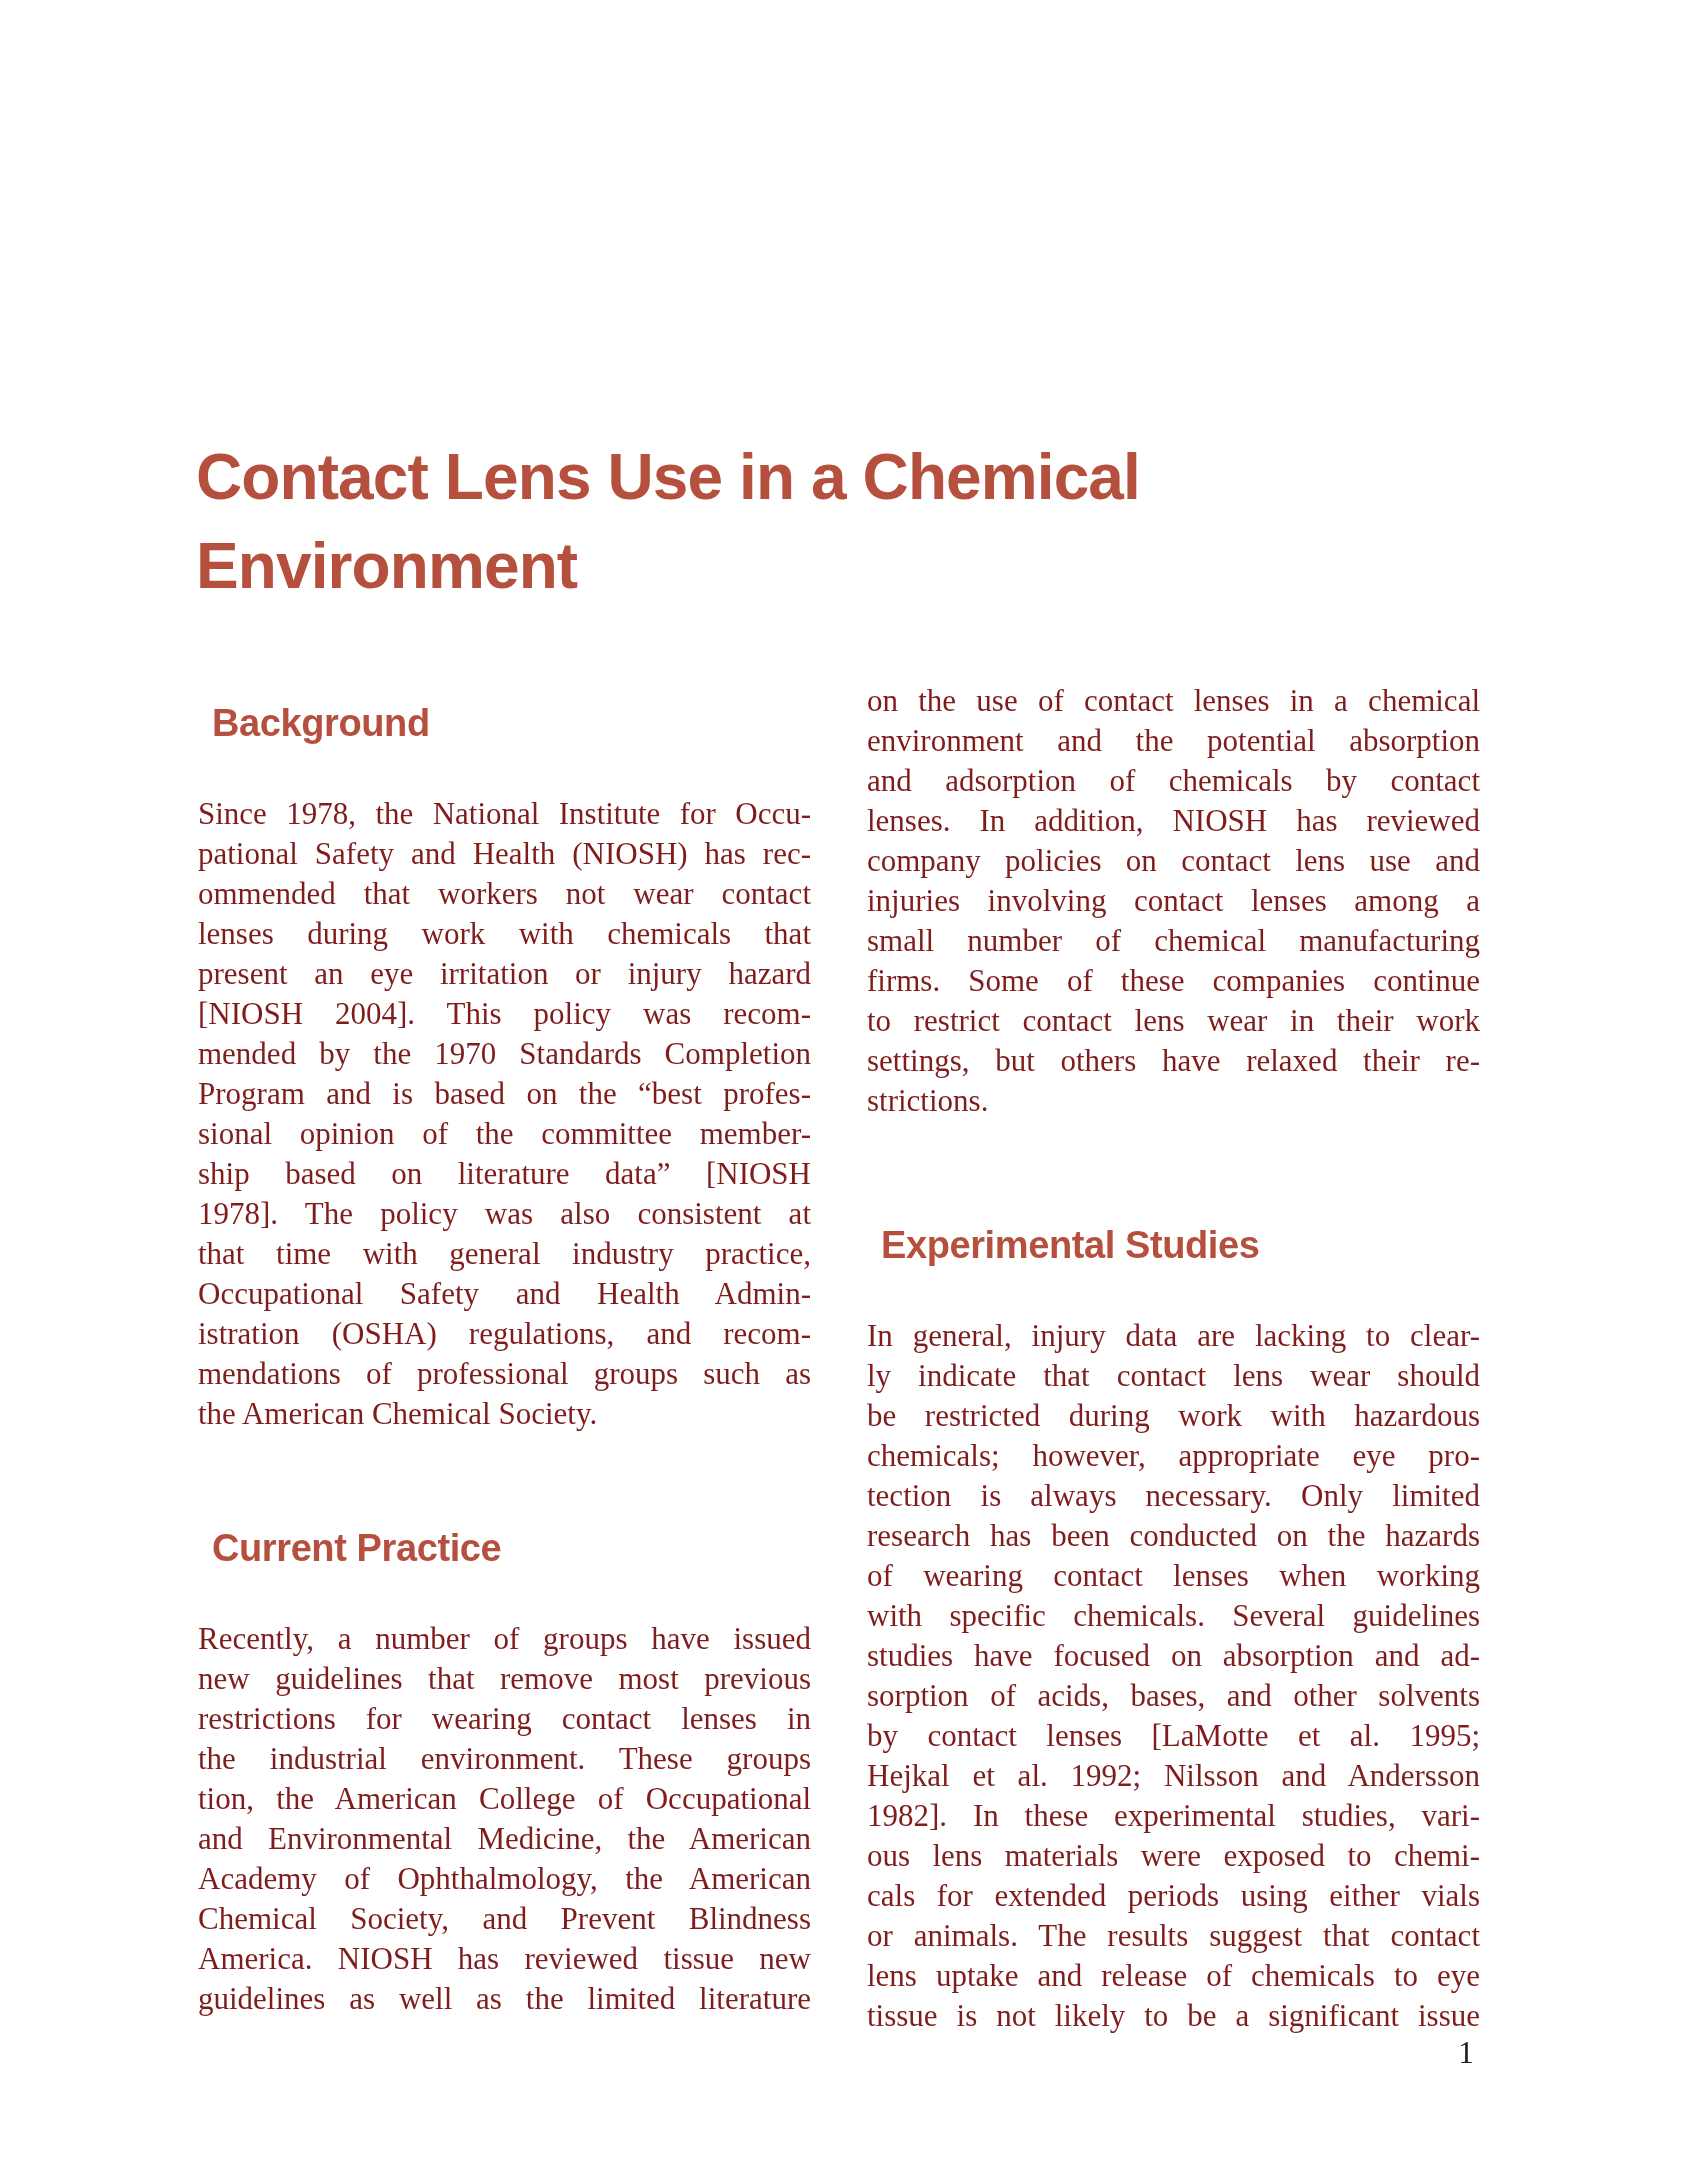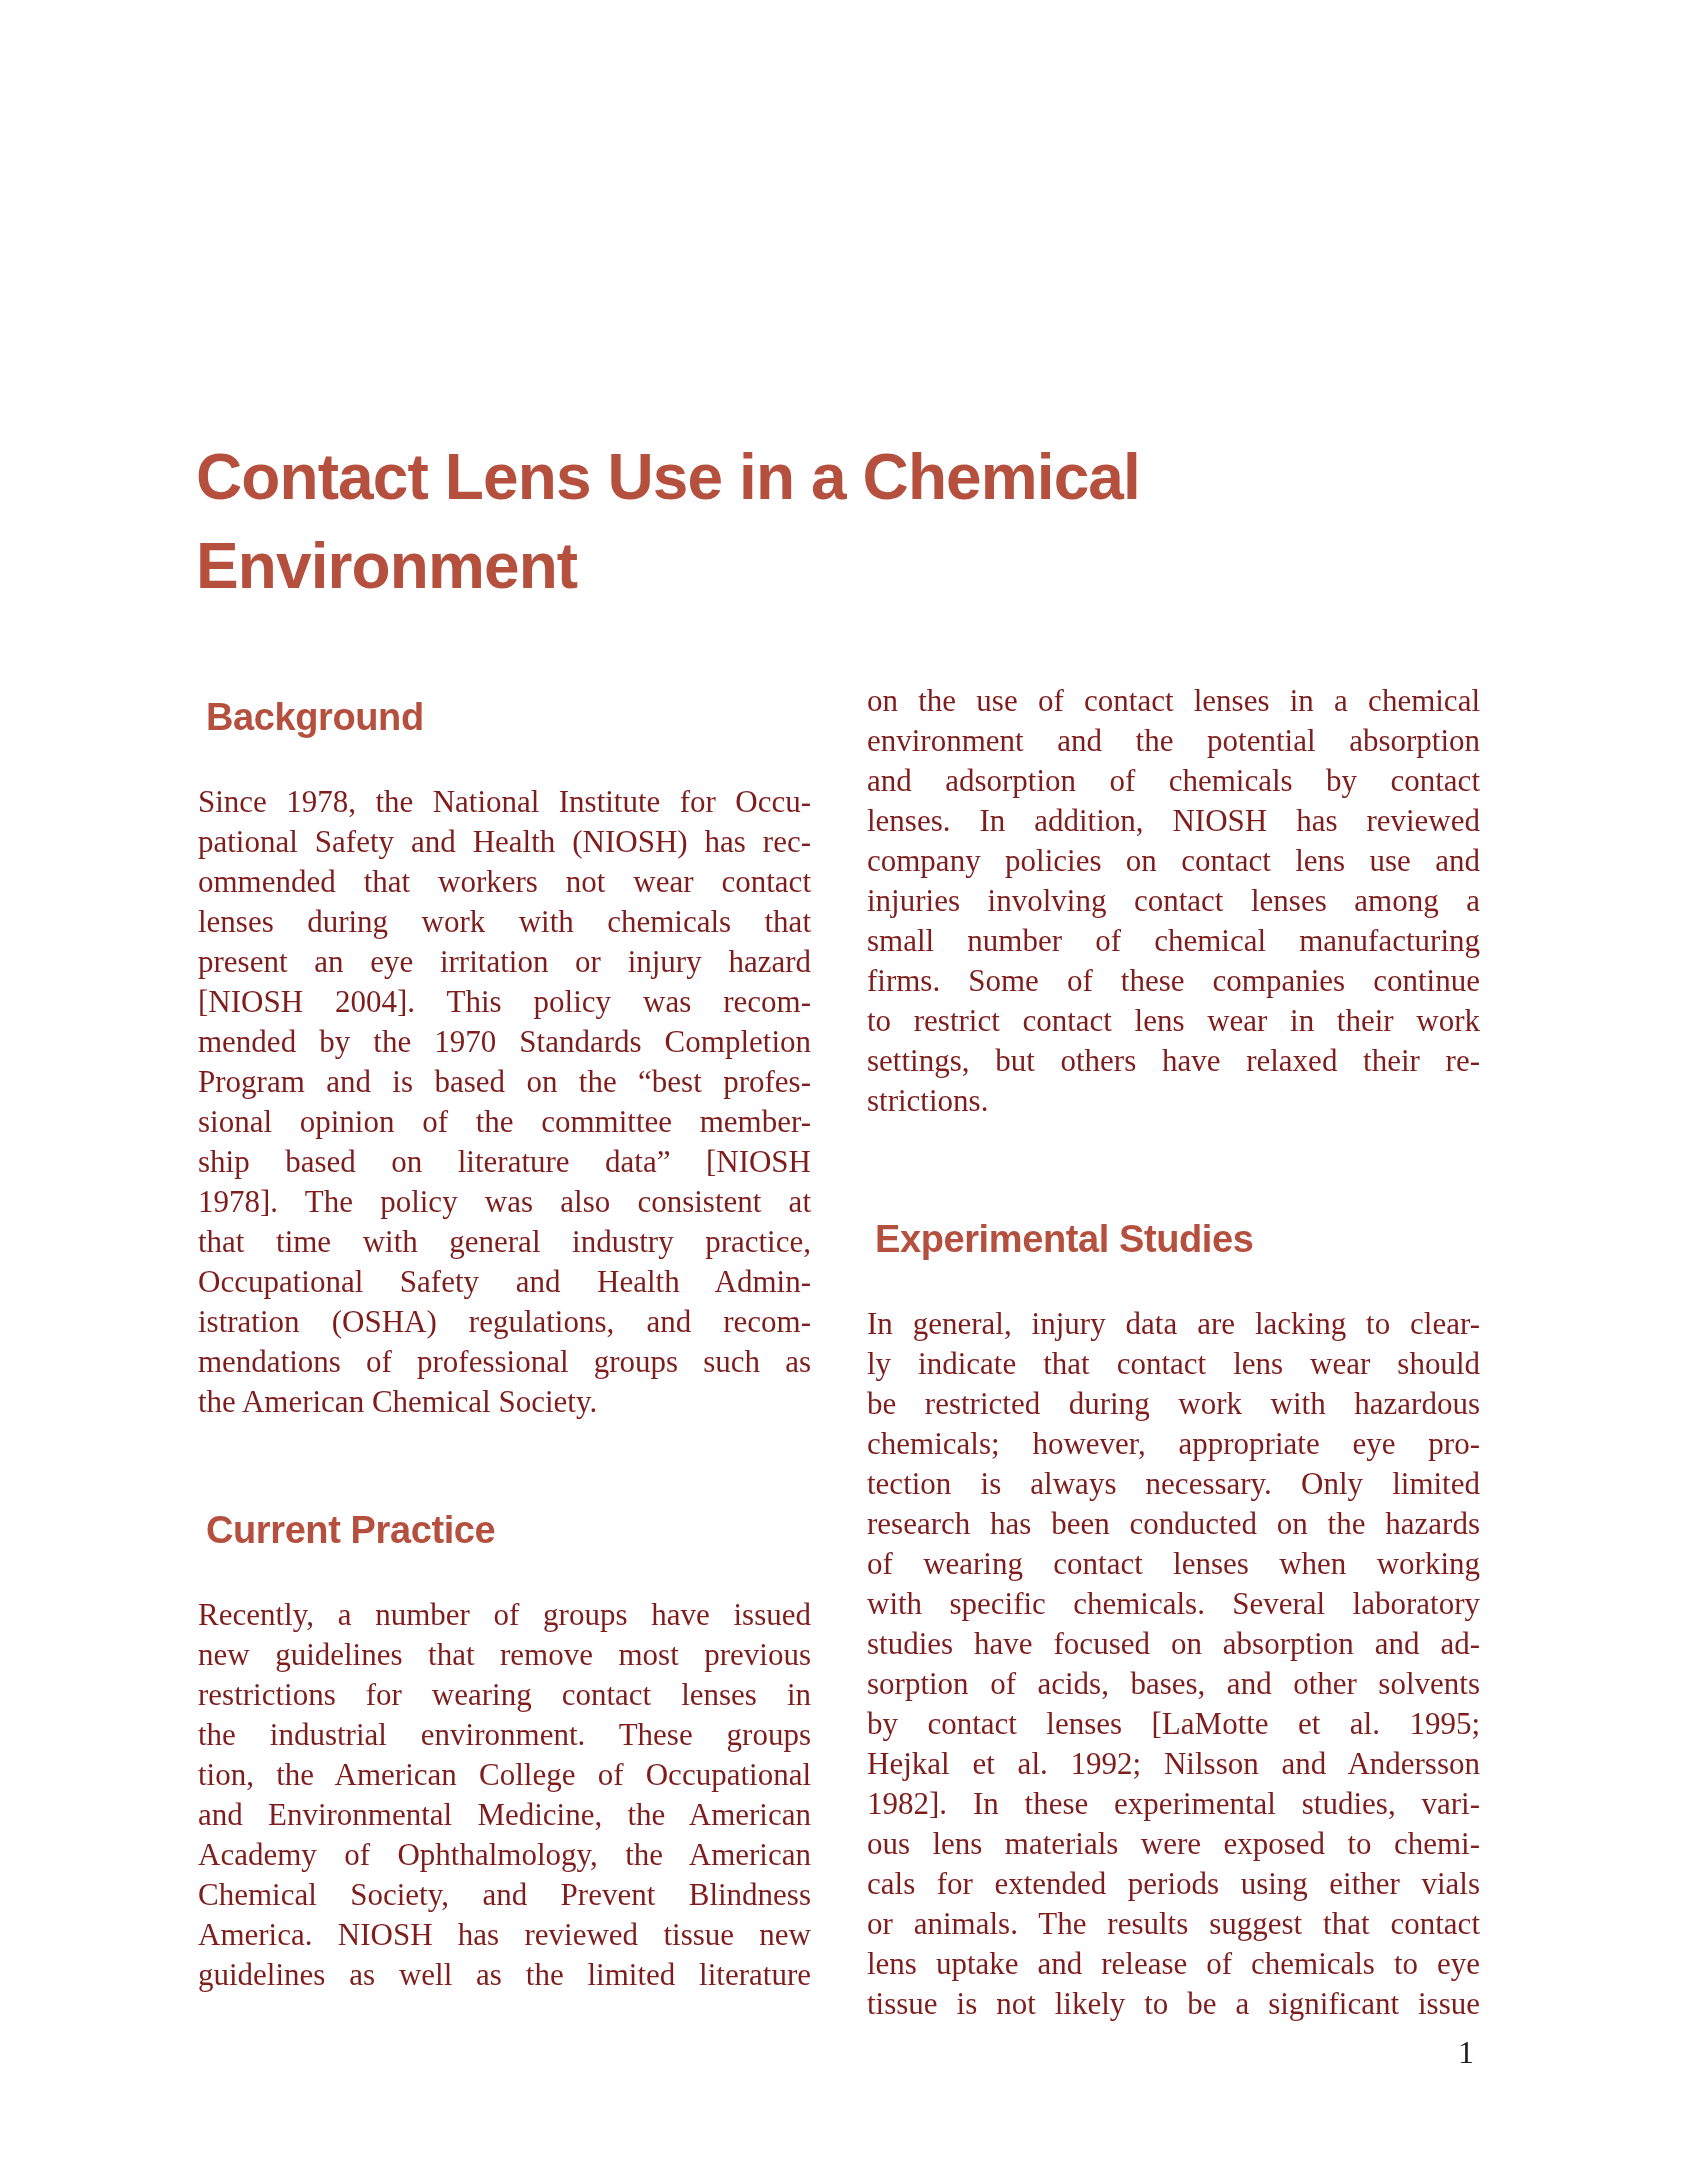--- a/index.html
+++ b/index.html
@@ -26,21 +26,21 @@
       letter-spacing: -0.9px;
     }
     .page-title .line { display: block; white-space: nowrap; }
     .col {
       position: absolute;
       width: 613px;
     }
     .col-left { left: 198px; top: 681px; }
     .col-right { left: 867px; top: 681px; }
     .section-heading {
-      margin: 8px;
+      margin: 14px;
       font-family: "Liberation Sans", sans-serif;
       font-weight: bold;
       font-size: 38px;
       line-height: 56px;
       color: #b5503f;
       letter-spacing: -0.4px;
     }
     .paragraph {
       margin: 0;
       font-family: "Liberation Serif", serif;
@@ -137,21 +137,21 @@
   <h2 class="section-heading">Experimental Studies</h2>
   <div class="gap-after-heading"></div>
   <p class="paragraph">
       <span class="ln">In general, injury data are lacking to clear-</span>
       <span class="ln">ly indicate that contact lens wear should</span>
       <span class="ln">be restricted during work with hazardous</span>
       <span class="ln">chemicals; however, appropriate eye pro-</span>
       <span class="ln">tection is always necessary. Only limited</span>
       <span class="ln">research has been conducted on the hazards</span>
       <span class="ln">of wearing contact lenses when working</span>
-      <span class="ln">with specific chemicals. Several laboratory</span>
+      <span class="ln">with specific chemicals. Several guidelines</span>
       <span class="ln">studies have focused on absorption and ad-</span>
       <span class="ln">sorption of acids, bases, and other solvents</span>
       <span class="ln">by contact lenses [LaMotte et al. 1995;</span>
       <span class="ln">Hejkal et al. 1992; Nilsson and Andersson</span>
       <span class="ln">1982]. In these experimental studies, vari-</span>
       <span class="ln">ous lens materials were exposed to chemi-</span>
       <span class="ln">cals for extended periods using either vials</span>
       <span class="ln">or animals. The results suggest that contact</span>
       <span class="ln">lens uptake and release of chemicals to eye</span>
       <span class="ln">tissue is not likely to be a significant issue</span>

